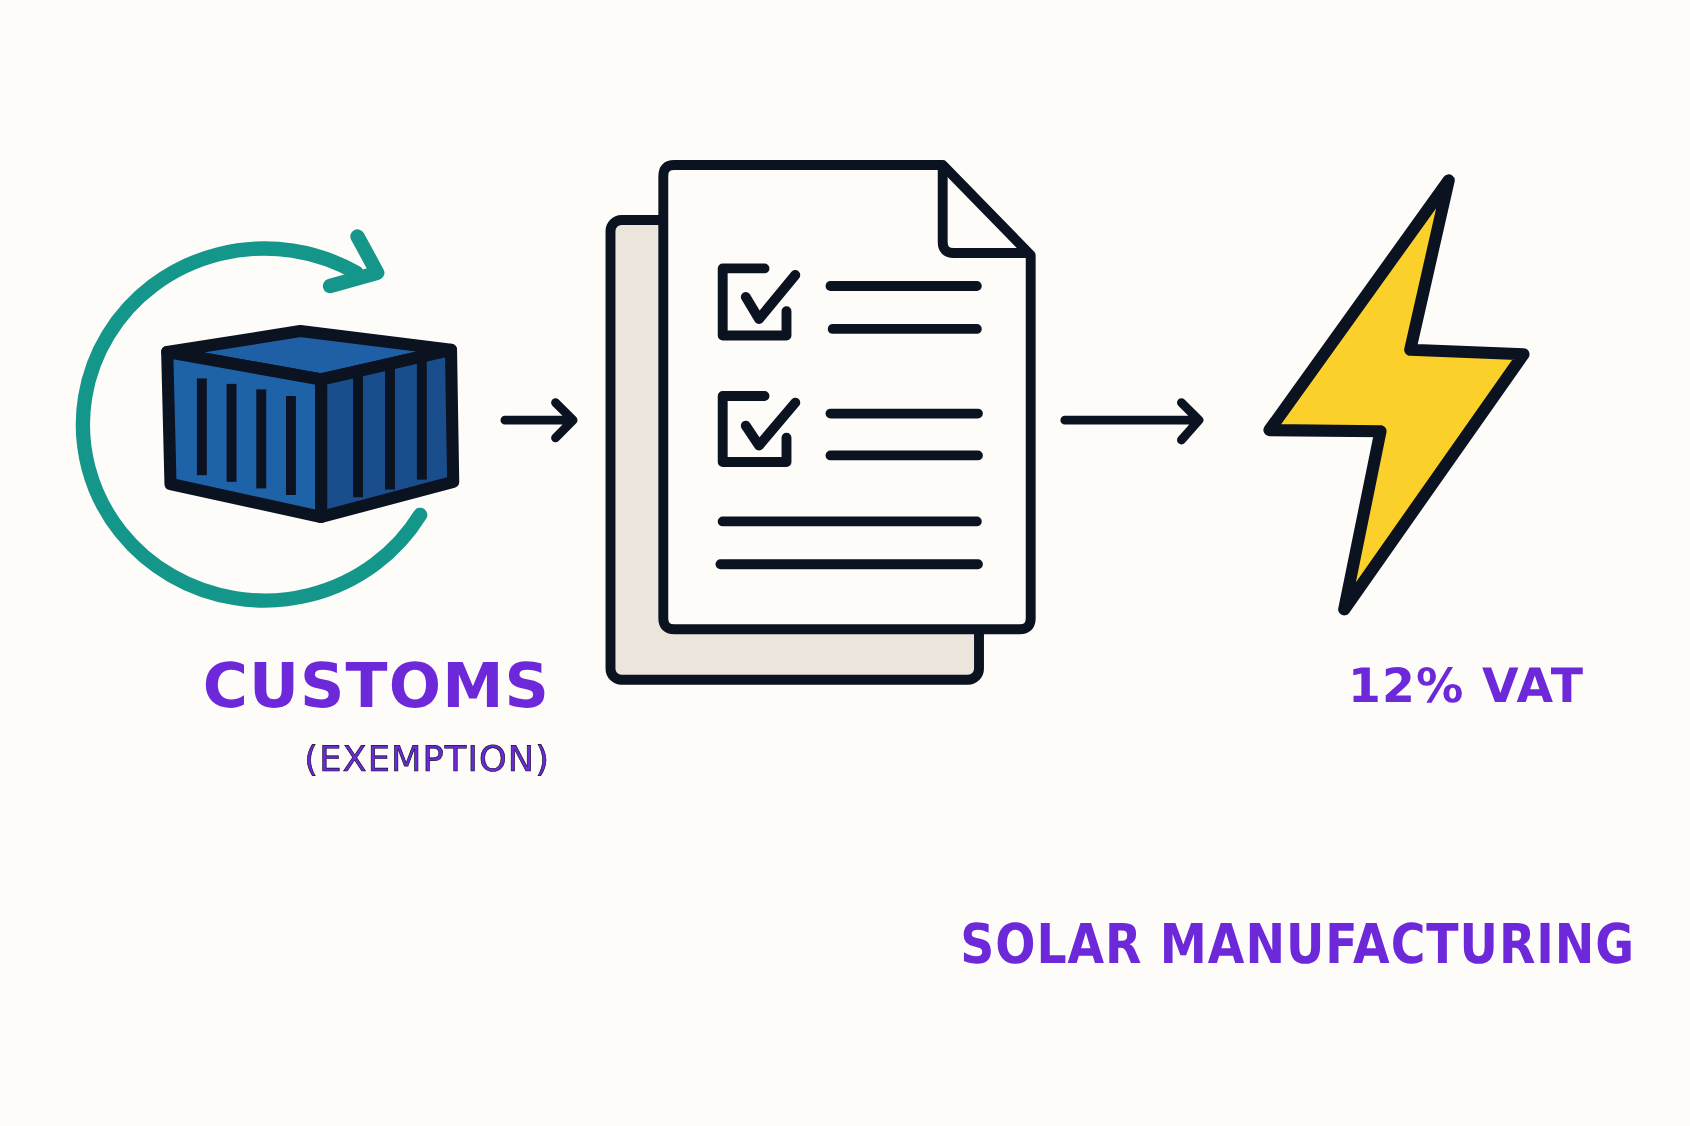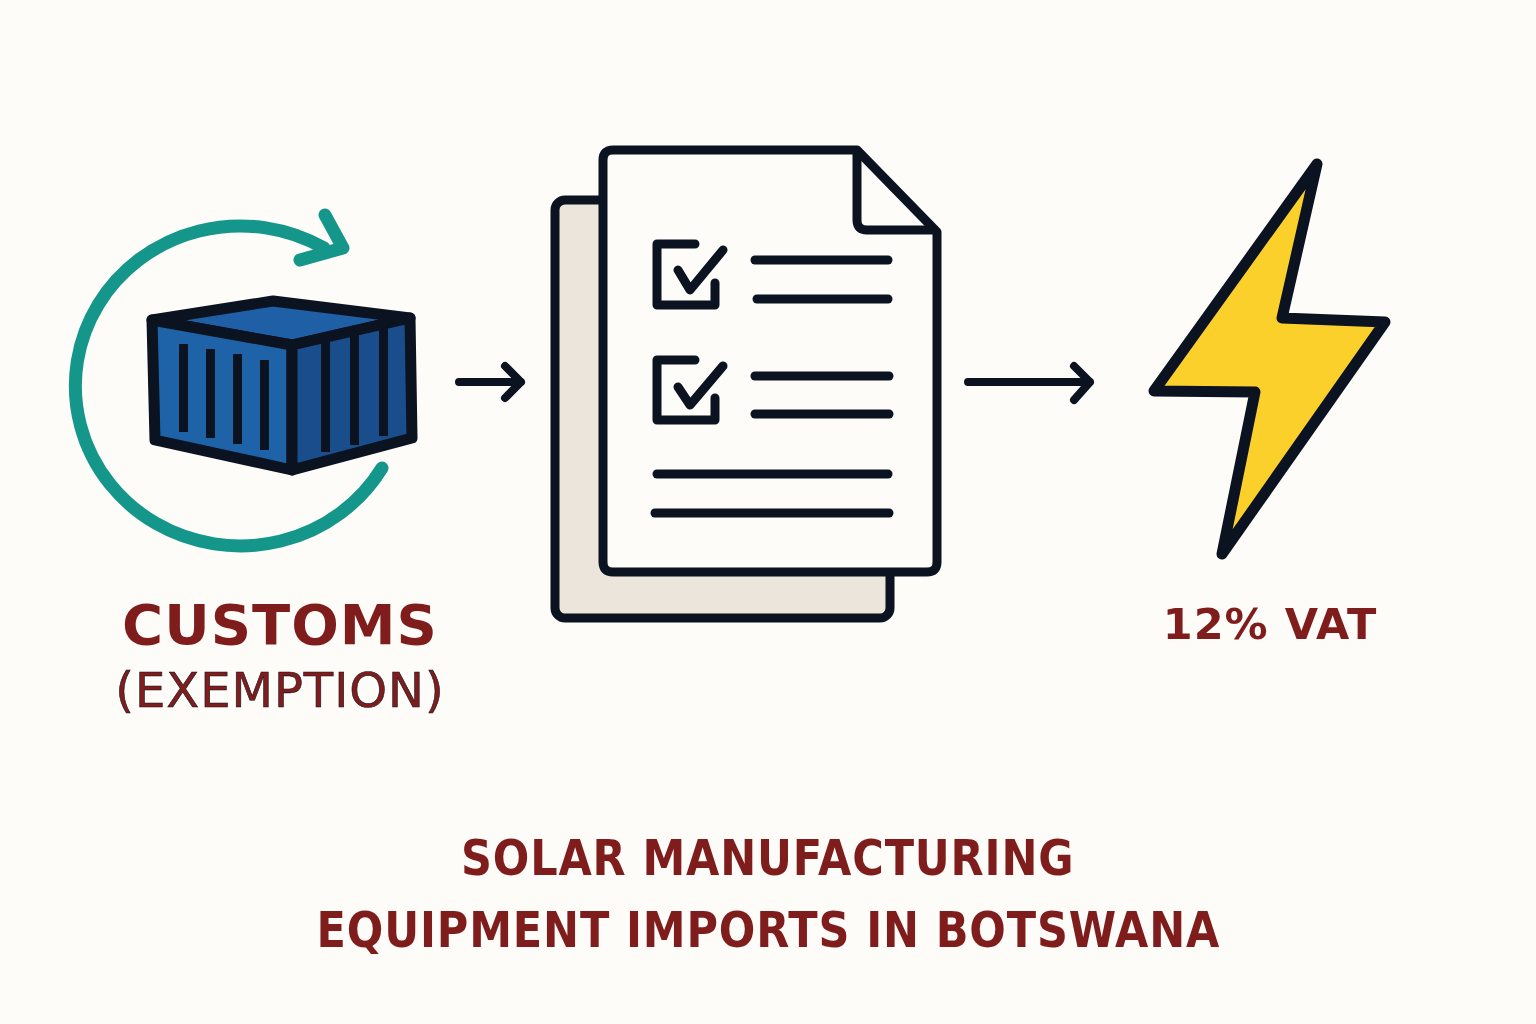--- a/index.html
+++ b/index.html
@@ -6,26 +6,26 @@
     body {
       width: 1536px; height: 1024px;
       background: #fdfcf8;
       position: relative; overflow: hidden;
       font-family: "DejaVu Sans", sans-serif;
       color: #0b1220;
     }
     .abs { position: absolute; }
     svg { display: block; overflow: visible; }
     .label {
-      position: absolute; text-align: center; font-weight: 700;
-      letter-spacing: 1px; color: #7f1d1d; white-space: nowrap;
+      position: absolute; text-align: right; font-weight: 700;
+      letter-spacing: 1px; color: #6d28d9; white-space: nowrap;
     }
     #customs-label { left: 60px; top: 588px; width: 440px; line-height: 74px; font-size: 56px; }
     #customs-label .l2 { font-size: 58px; }
-    #customs-label .sub { font-size: 48px; font-weight: 400; line-height: 56px; letter-spacing: 1px; -webkit-text-stroke: 0.6px #0b1220; }
+    #customs-label .sub { font-size: 32px; font-weight: 400; line-height: 56px; letter-spacing: 1px; -webkit-text-stroke: 0.6px #0b1220; }
     #vat-label { left: 1100px; top: 586px; width: 340px; font-size: 43px; line-height: 76px; }
     #title { left: 0; width: 1536px; top: 822px; font-size: 50px; line-height: 72px; font-weight: 700; letter-spacing: 1px; }
     .condensed { display: inline-block; transform: scaleX(0.86); transform-origin: center; }
   </style>
 </head>
 <body>
 
 <div class="abs" style="left:100px;top:200px;width:340px;height:350px;">
   <svg width="340" height="350" viewBox="0 0 340 350">
 
@@ -91,14 +91,13 @@
   <div>CUSTOMS</div>
   <div class="sub">(EXEMPTION)</div>
 </div>
 
 <div id="vat-label" class="label">
   <div>12% VAT</div>
 </div>
 
 <div id="title" class="label">
   <div><span class="condensed">SOLAR MANUFACTURING</span></div>
-  <div><span class="condensed">EQUIPMENT IMPORTS IN BOTSWANA</span></div>
 </div>
 
 </body></html>

